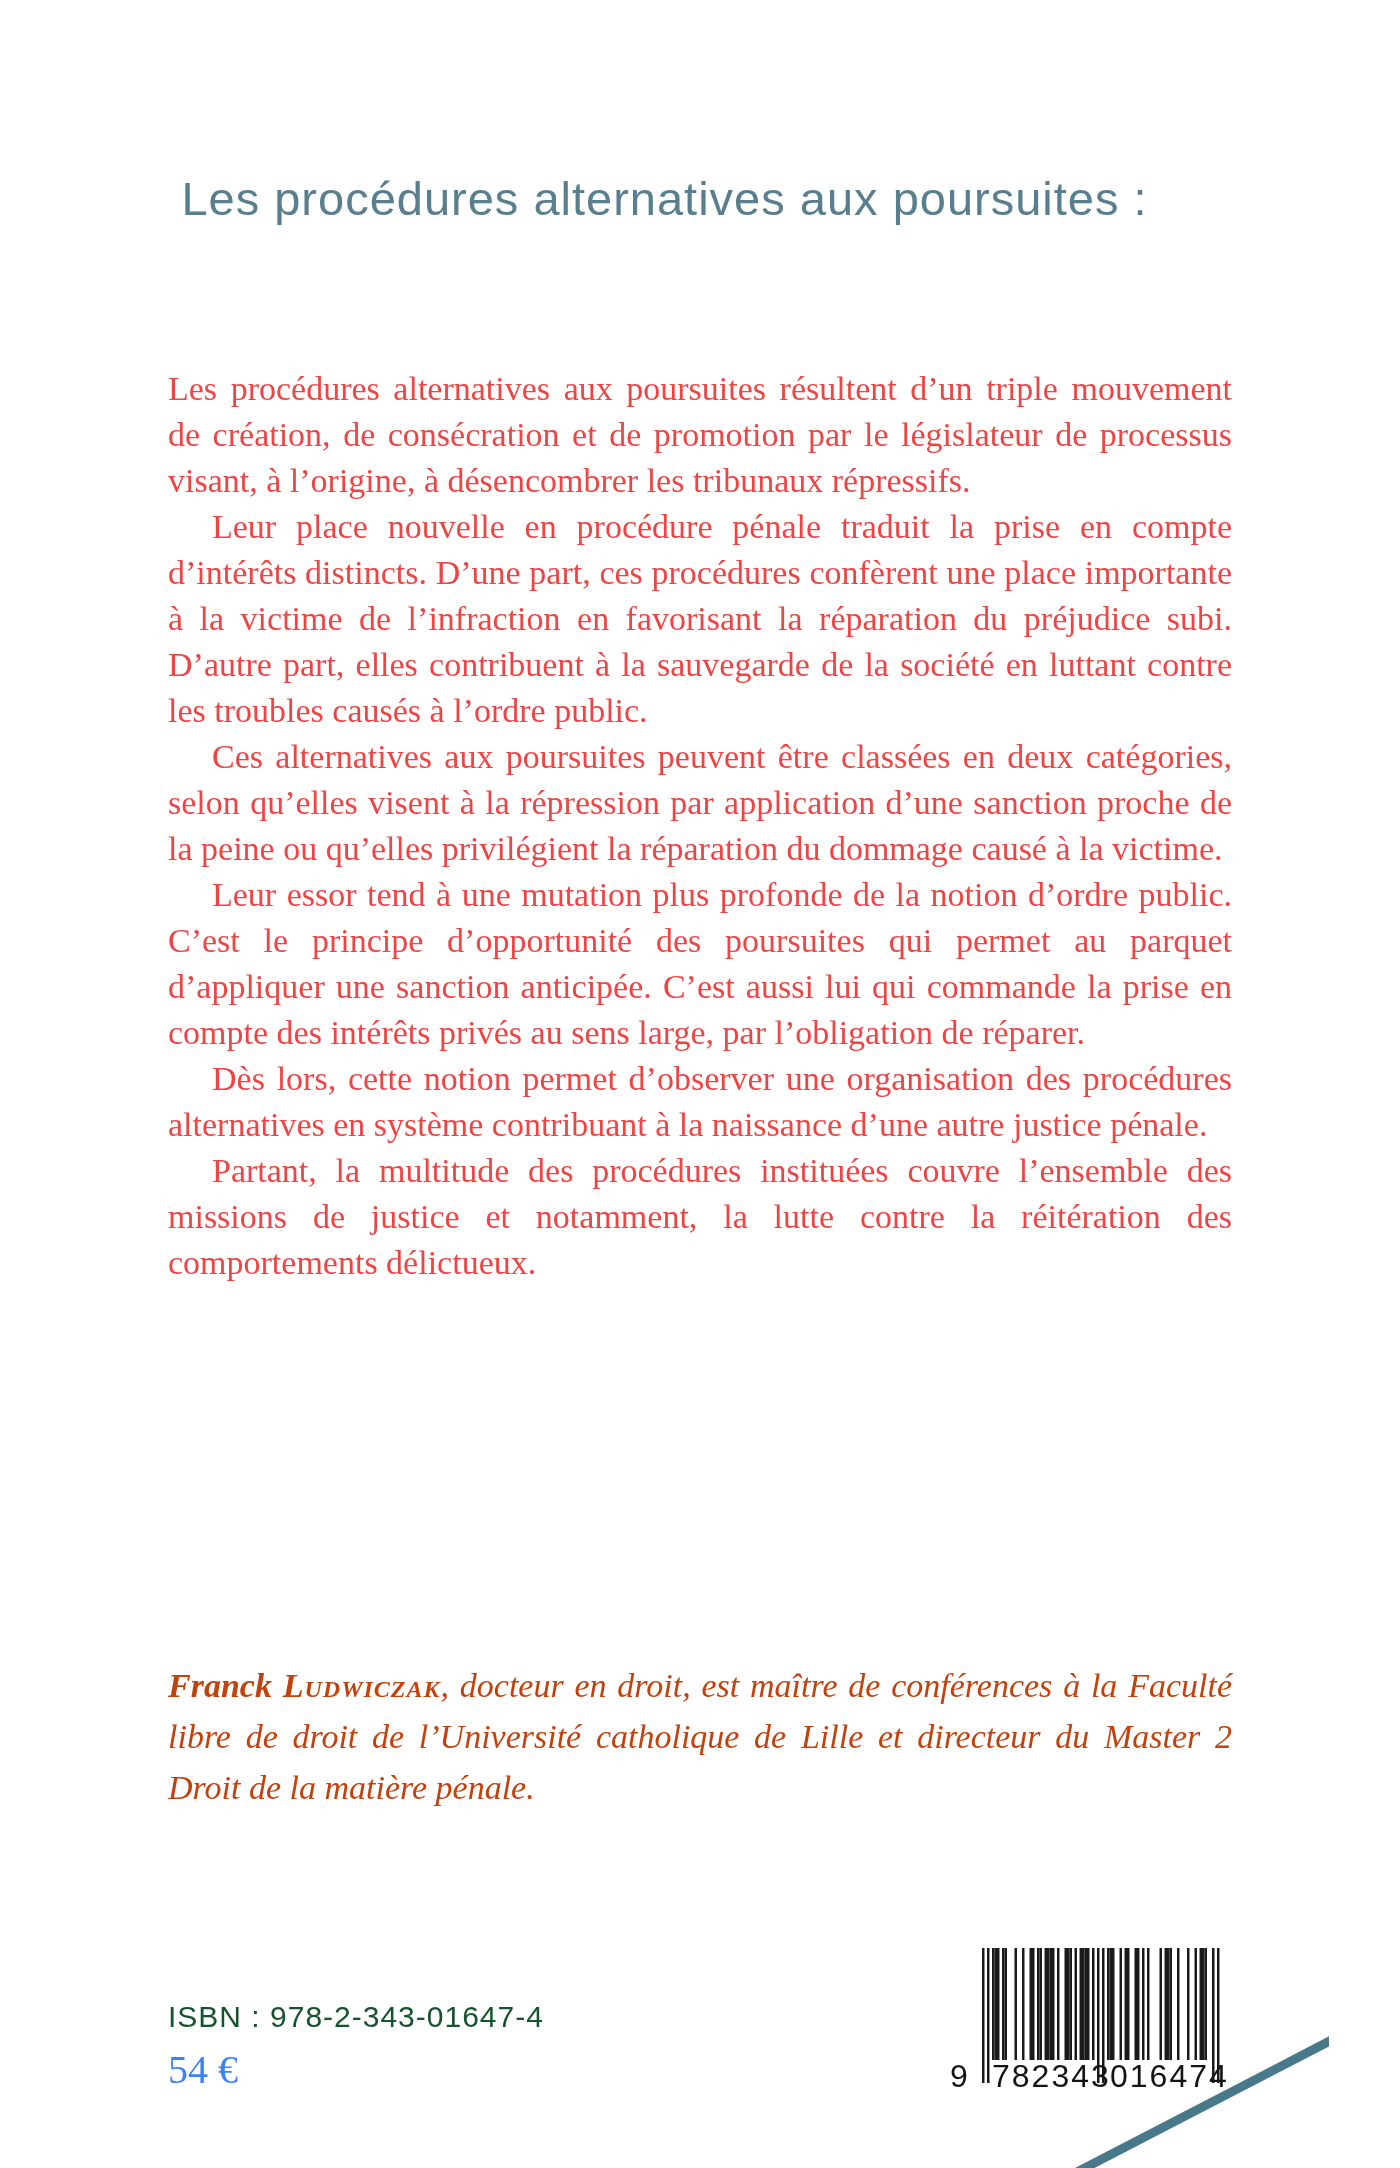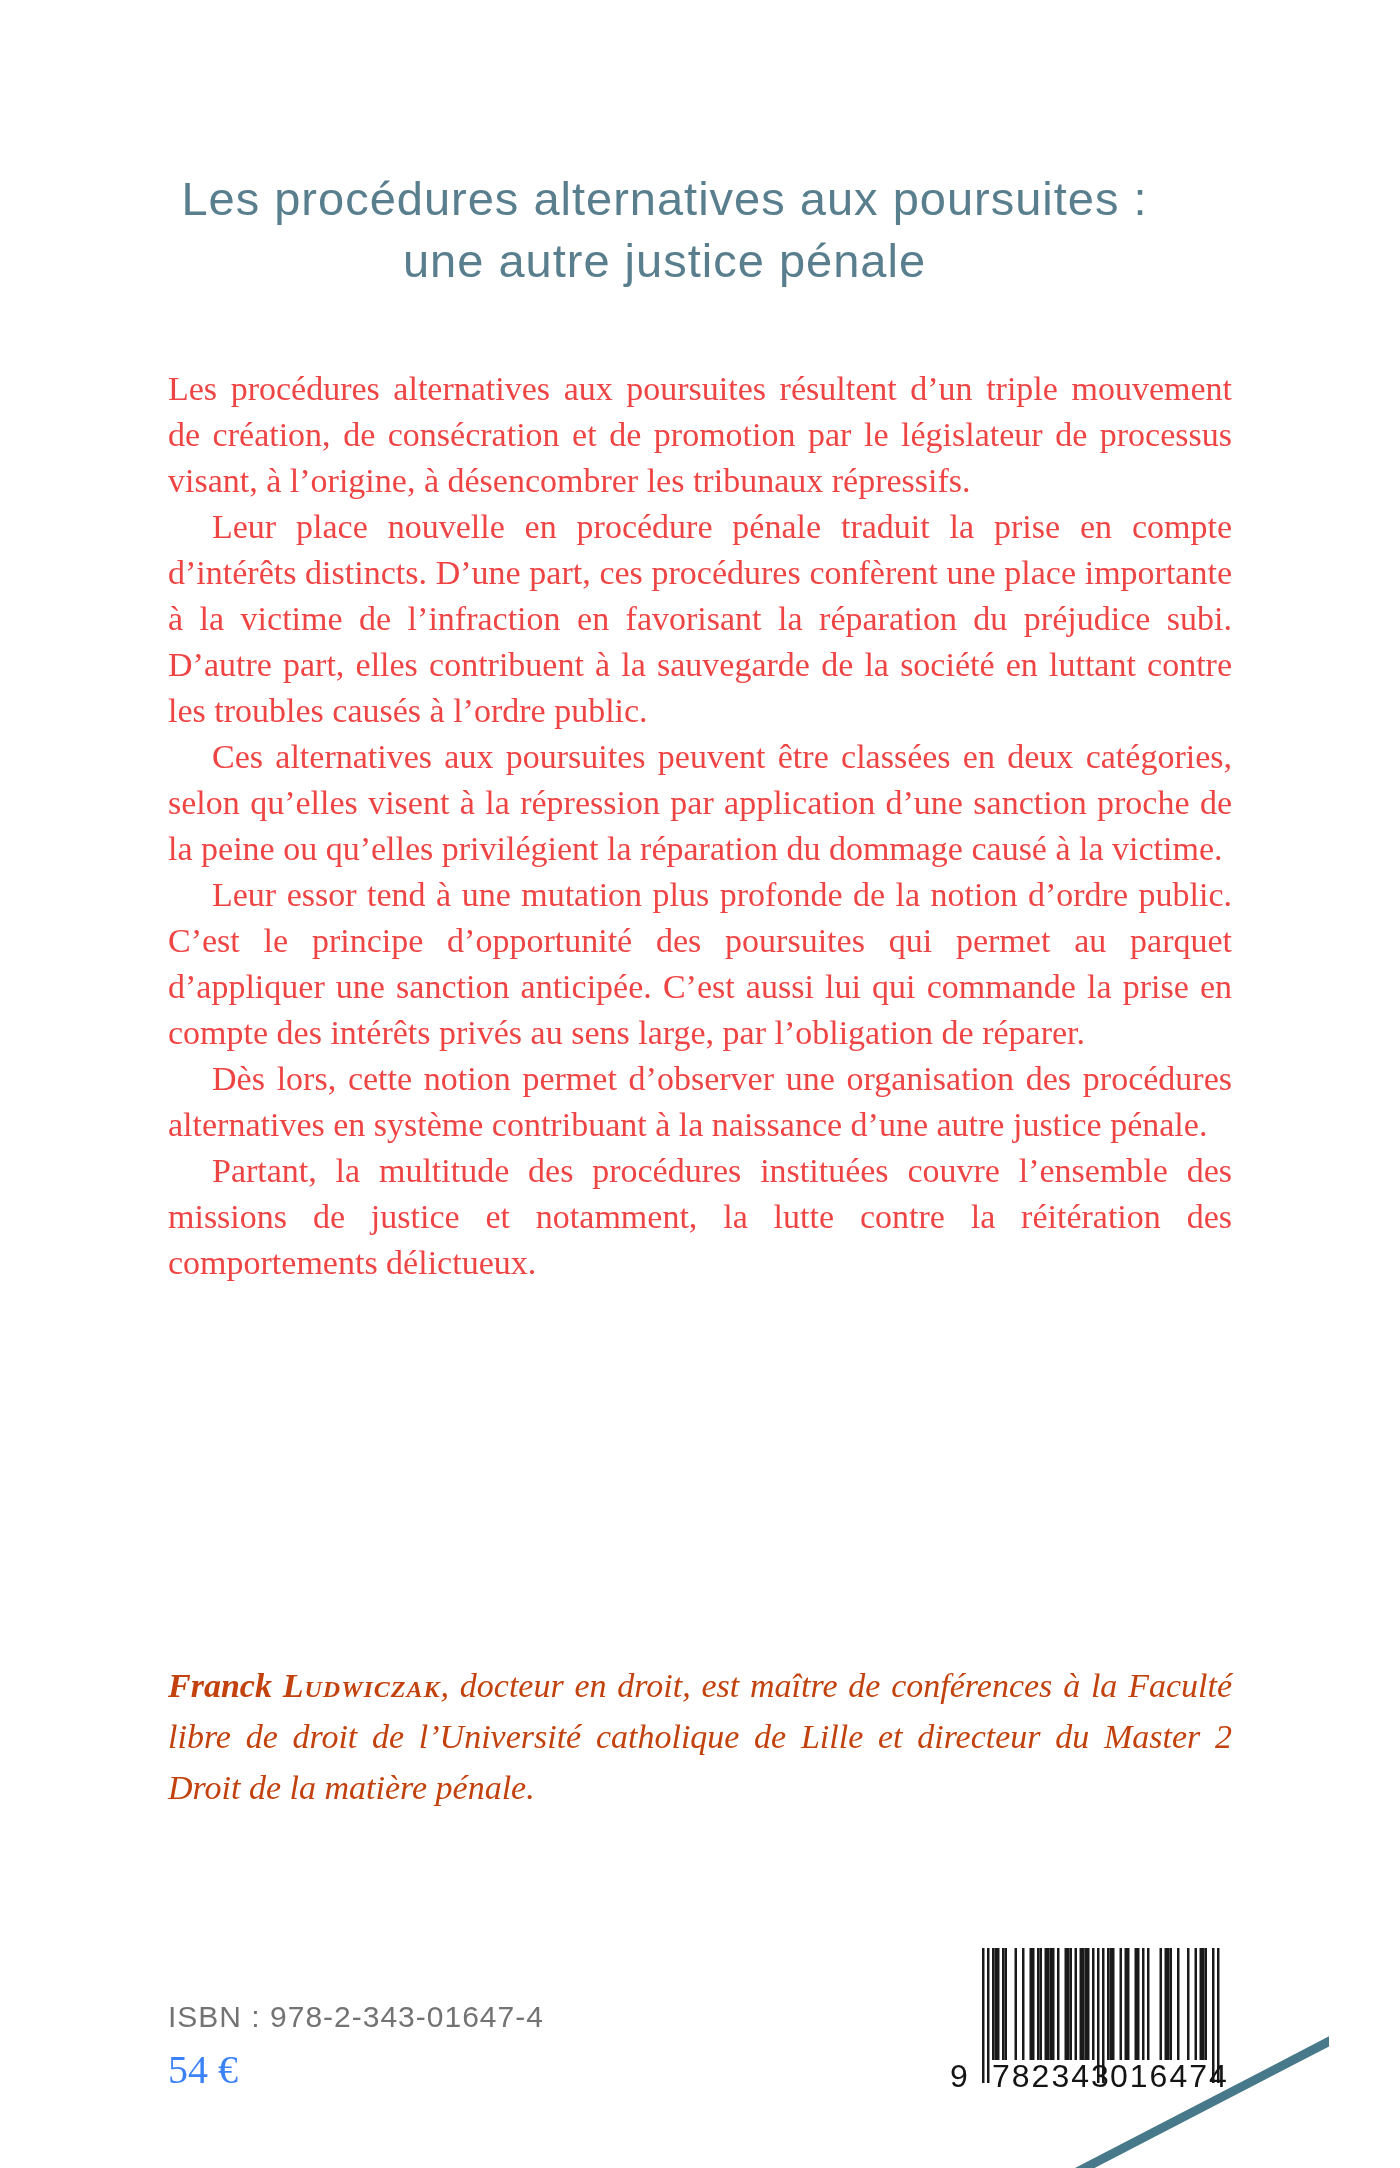--- a/index.html
+++ b/index.html
@@ -20,21 +20,21 @@
   .synopsis p.first { text-indent:0; }
   .bio {
     position:absolute; left:168px; top:1660px; width:1064px;
     font-style:italic; font-size:34px; line-height:51px; text-align:justify;
     color:#c2410c; margin:0;
   }
   .bio .name { font-weight:bold; }
   .bio .surname { font-weight:bold; font-variant:small-caps; letter-spacing:1px; }
   .footer-isbn {
     position:absolute; left:168px; top:2000px;
-    font-family:"Liberation Sans", sans-serif; font-size:30px; color:#737373;
+    font-family:"Liberation Sans", sans-serif; font-size:30px; color:#14532d;
     letter-spacing:1px;
   }
   .footer-price {
     position:absolute; left:168px; top:2046px;
     font-family:"Liberation Serif", serif; font-size:40px; color:#3b82f6;
   }
   .barcode { position:absolute; left:982px; top:1948px; width:240px; height:142px; }
   .barcode svg { position:absolute; left:0; top:0; display:block; }
   .bc-digit {
     position:absolute; font-family:"Liberation Sans", sans-serif;
@@ -48,21 +48,20 @@
     background:#47798a; transform:rotate(-27.4deg);
   }
 </style>
 </head>
 <body>
 
 <div class="page">
 
   <div class="title-block">
     <div>Les procédures alternatives aux poursuites :</div>
-    <div>une autre justice pénale</div>
   </div>
 
   <div class="synopsis">
     <p class="first">Les procédures alternatives aux poursuites résultent d’un triple mouvement de création, de consécration et de promotion par le législateur de processus visant, à l’origine, à désencombrer les tribunaux répressifs.</p>
     <p>Leur place nouvelle en procédure pénale traduit la prise en compte d’intérêts distincts. D’une part, ces procédures confèrent une place importante à la victime de l’infraction en favorisant la réparation du préjudice subi. D’autre part, elles contribuent à la sauvegarde de la société en luttant contre les troubles causés à l’ordre public.</p>
     <p>Ces alternatives aux poursuites peuvent être classées en deux catégories, selon qu’elles visent à la répression par application d’une sanction proche de la peine ou qu’elles privilégient la réparation du dommage causé à la victime.</p>
     <p>Leur essor tend à une mutation plus profonde de la notion d’ordre public. C’est le principe d’opportunité des poursuites qui permet au parquet d’appliquer une sanction anticipée. C’est aussi lui qui commande la prise en compte des intérêts privés au sens large, par l’obligation de réparer.</p>
     <p>Dès lors, cette notion permet d’observer une organisation des procédures alternatives en système contribuant à la naissance d’une autre justice pénale.</p>
     <p>Partant, la multitude des procédures instituées couvre l’ensemble des missions de justice et notamment, la lutte contre la réitération des comportements délictueux.</p>
   </div>

